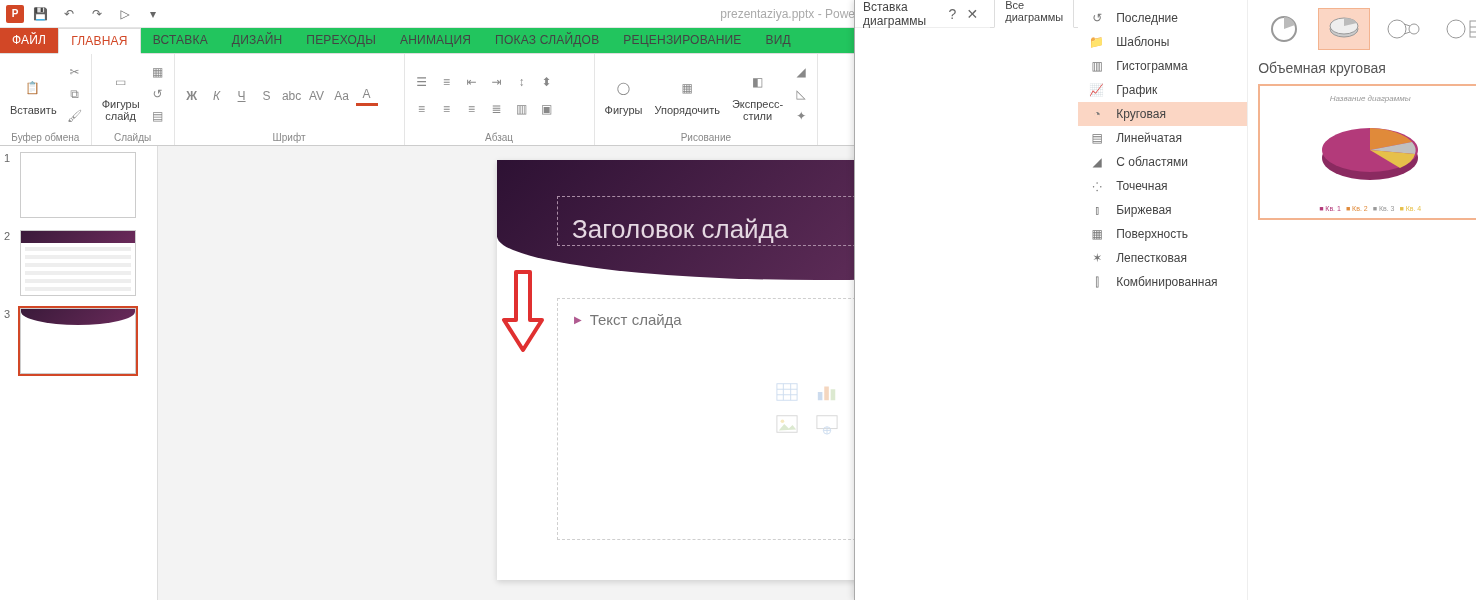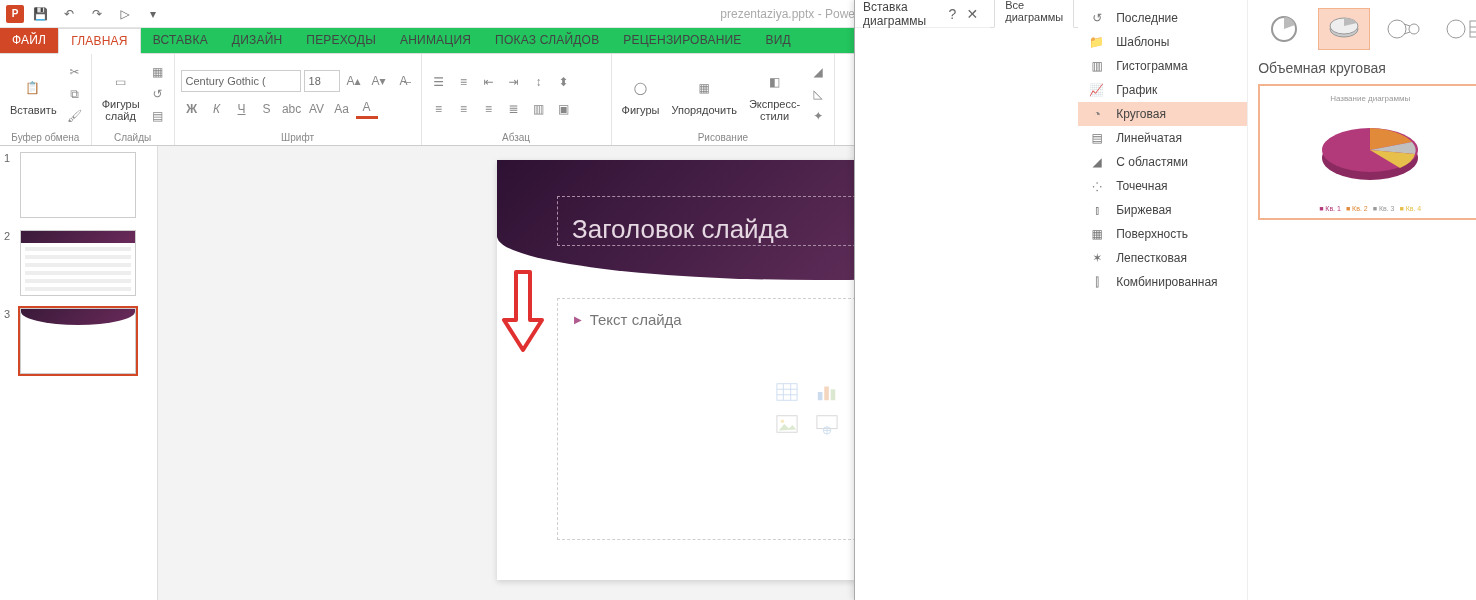--- a/index.html
+++ b/index.html
@@ -79,21 +79,21 @@
 .cat-item { display: flex; align-items: center; gap: 10px; padding: 4px 10px; font-size: 12px; color: #444; cursor: pointer; }
 .cat-item.sel { background: #fbd6c4; }
 .cat-item .ci { width: 18px; height: 16px; display: flex; align-items: center; justify-content: center; color: #777; }
 .chart-sub { flex: 1; padding: 8px 10px; display: flex; flex-direction: column; }
 .subtype-row { display: flex; gap: 8px; align-items: center; }
 .subtype { width: 52px; height: 42px; border: 1px solid transparent; display: flex; align-items: center; justify-content: center; cursor: pointer; }
 .subtype.sel { background: #fbd6c4; border-color: #f3b38f; }
 .subtype svg { width: 40px; height: 32px; }
 .sub-name { font-size: 14px; color: #555; margin: 10px 0 8px; }
 .preview { width: 224px; height: 136px; border: 2px solid #f3b38f; display: flex; align-items: center; justify-content: center; position: relative; cursor: pointer; }
-.preview .pv-title { position: absolute; top: 8px; font-size: 8px; color: #999; }
+.preview .pv-title { position: absolute; top: 8px; font-size: 8px; color: #999; font-style: italic; }
 .preview .pv-legend { position: absolute; bottom: 6px; font-size: 7px; color: #888; display: flex; gap: 5px; }
 .preview .pv-legend span::before { content:"■ "; }
 .dlg-footer { height: 36px; border-top: 1px solid #ddd; display: flex; align-items: center; justify-content: flex-end; gap: 8px; padding: 0 10px; }
 .btn { min-width: 76px; height: 22px; border: 1px solid #a8a8a8; background: #fdfdfd; font-size: 11px; cursor: pointer; }
 .btn.primary { border: 7px solid #d946ef; outline: 1px solid #5a9bd5; }
 
 
 svg { overflow: visible; }
 </style>
 </head>
@@ -151,27 +151,20 @@
         <span class="mini-btn">▦</span>
         <span class="mini-btn">↺</span>
         <span class="mini-btn">▤</span>
       </div>
     </div>
     <div class="group-label">Слайды</div>
   </div>
 
   <div class="group font-group" style="min-width:230px">
     <div class="group-controls">
-      <div class="font-row">
-        <div class="font-combo font-name">Century Gothic (</div>
-        <div class="font-combo font-size">18</div>
-        <span class="fmt-btn">A▴</span>
-        <span class="fmt-btn">A▾</span>
-        <span class="fmt-btn">A̶</span>
-      </div>
       <div class="row2">
         <span class="fmt-btn">
             <b>Ж</b>
           </span>
         <span class="fmt-btn">
             <i>К</i>
           </span>
         <span class="fmt-btn">
             <u>Ч</u>
           </span>

